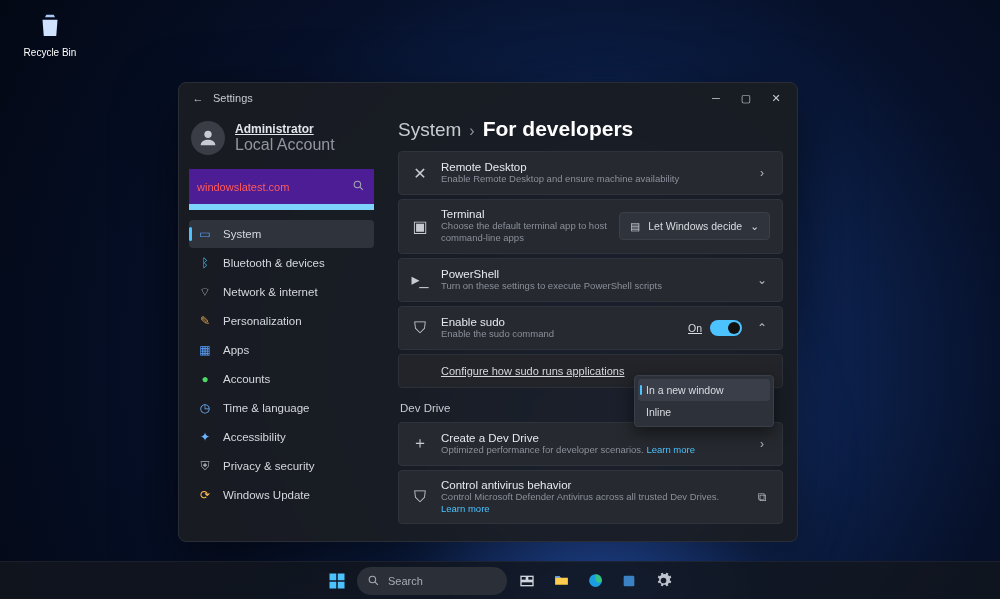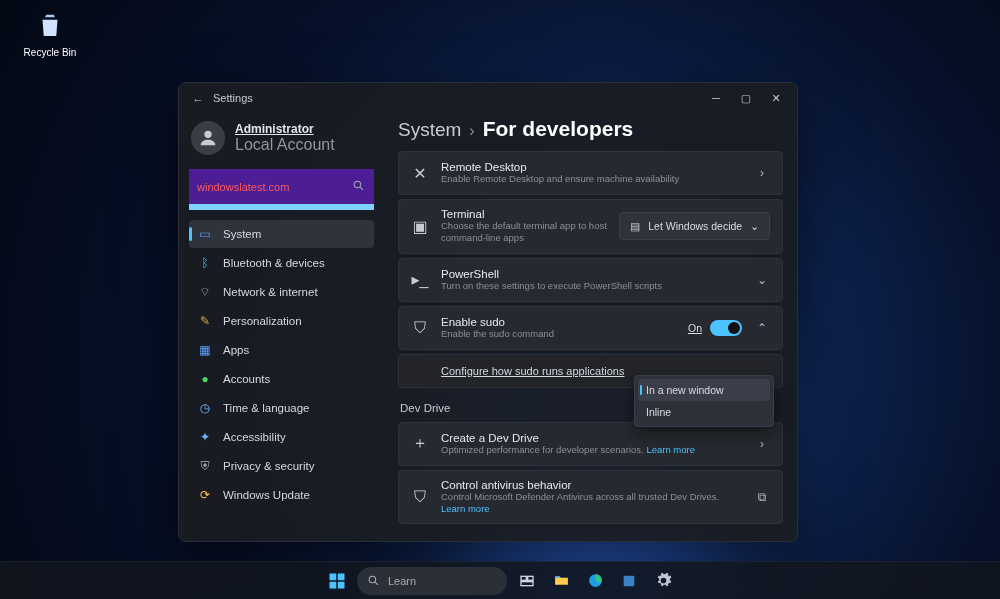--- a/index.html
+++ b/index.html
@@ -317,21 +317,21 @@
         <rect x="13" y="2" width="9" height="9" fill="#4cc2ff"></rect>
         <rect x="2" y="13" width="9" height="9" fill="#4cc2ff"></rect>
         <rect x="13" y="13" width="9" height="9" fill="#4cc2ff"></rect>
       </svg>
   </div>
   <div class="tb-search">
     <svg width="13" height="13" viewBox="0 0 24 24" fill="none" stroke="#a7acb6" stroke-width="2">
         <circle cx="10" cy="10" r="6"></circle>
         <line x1="15" y1="15" x2="20" y2="20"></line>
       </svg>
-    <span>Learn</span>
+    <span>Search</span>
   </div>
   <div class="tb-icon">
       <svg width="16" height="16" viewBox="0 0 24 24" fill="none" stroke="#cfd4dd" stroke-width="2">
         <rect x="3" y="5" width="8" height="6"></rect>
         <rect x="13" y="5" width="8" height="6"></rect>
         <rect x="3" y="13" width="18" height="6"></rect>
       </svg>
     </div>
   <div class="tb-icon">
       <svg width="17" height="17" viewBox="0 0 24 24">

